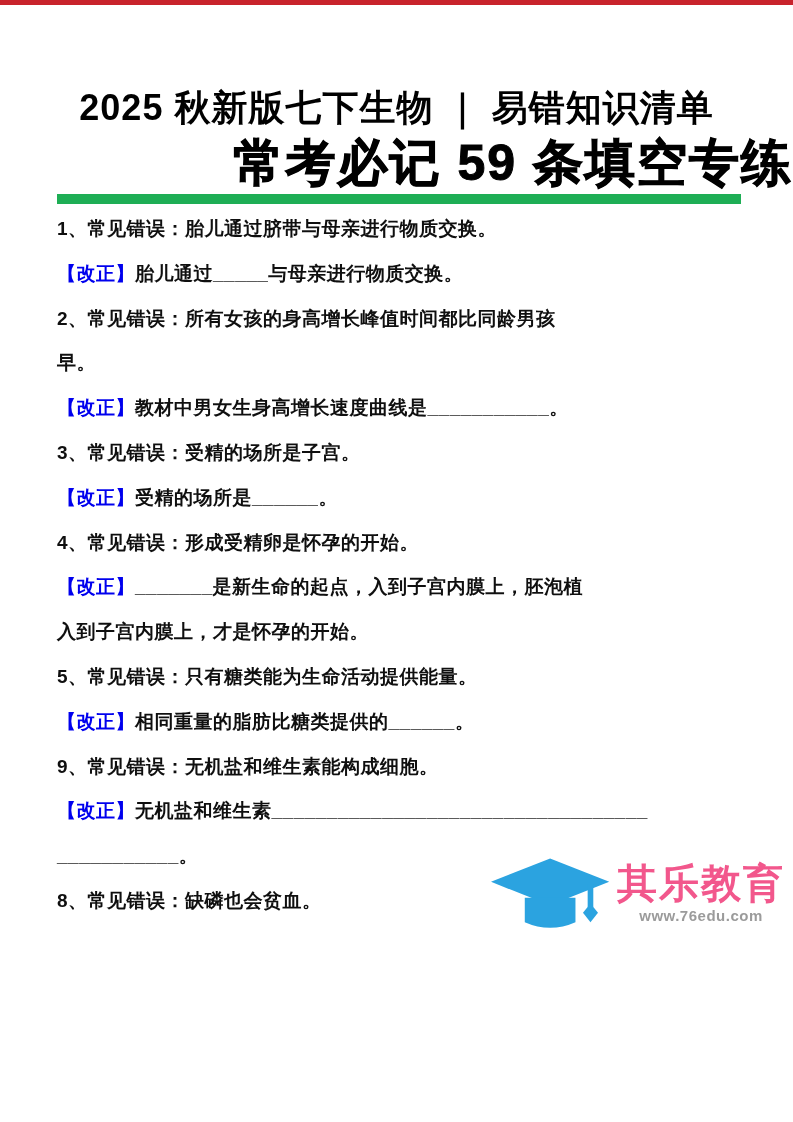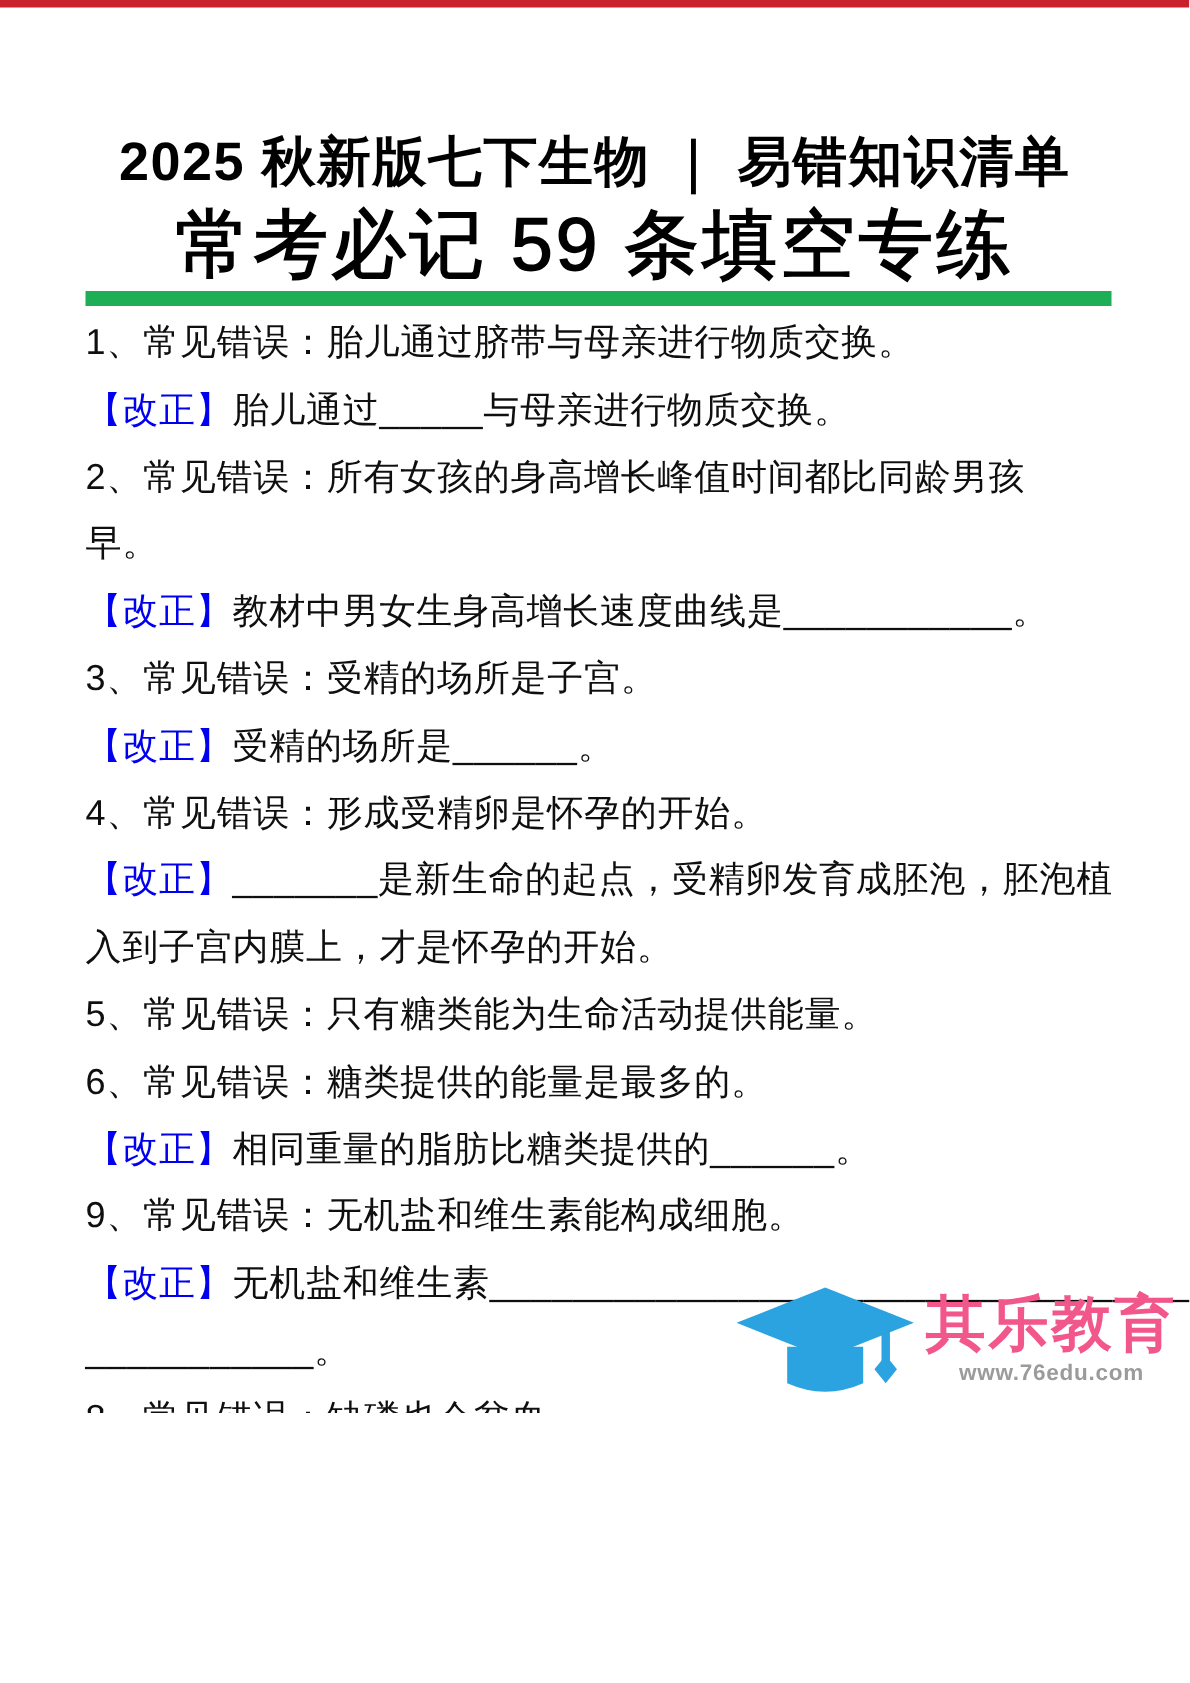--- a/index.html
+++ b/index.html
@@ -26,44 +26,44 @@
     font-size: 36px;
     font-weight: 900;
     color: #000000;
     letter-spacing: 1px;
     white-space: nowrap;
   }
   .title-sub {
     position: absolute;
     top: 130px; left: 0;
     width: 100%;
-    text-align: center;
+    text-align: right;
     font-size: 50px;
-    font-weight: 400;
+    font-weight: 700;
     color: #000000;
     letter-spacing: 2px;
     white-space: nowrap;
     -webkit-text-stroke: 1px #000;
   }
   .green-rule {
     position: absolute;
     top: 194px; left: 57px;
     width: 684px; height: 10px;
     background: #1eae55;
   }
   .content {
     position: absolute;
     top: 207px; left: 57px;
     right: 30px;
   }
   .line {
     height: 44.8px;
     line-height: 44.8px;
-    font-size: 24px;
-    font-weight: 400;
+    font-size: 19px;
+    font-weight: 700;
     color: #0f0f0f;
     letter-spacing: 0.5px;
     white-space: nowrap;
   }
   .line .blue { color: #0000ee; }
   .brand-logo {
     position: absolute;
     right: 8px; bottom: 8px;
     display: flex;
     align-items: center;
@@ -101,24 +101,23 @@
 
   <div class="content">
     <div class="line"><span>1、常见错误：胎儿通过脐带与母亲进行物质交换。</span></div>
     <div class="line"><span class="blue">【改正】</span><span>胎儿通过_____与母亲进行物质交换。</span></div>
     <div class="line"><span>2、常见错误：所有女孩的身高增长峰值时间都比同龄男孩</span></div>
     <div class="line"><span>早。</span></div>
     <div class="line"><span class="blue">【改正】</span><span>教材中男女生身高增长速度曲线是___________。</span></div>
     <div class="line"><span>3、常见错误：受精的场所是子宫。</span></div>
     <div class="line"><span class="blue">【改正】</span><span>受精的场所是______。</span></div>
     <div class="line"><span>4、常见错误：形成受精卵是怀孕的开始。</span></div>
-    <div class="line"><span class="blue">【改正】</span><span>_______是新生命的起点，受精卵发育成胚泡，胚泡植</span></div>
+    <div class="line"><span class="blue">【改正】</span><span>_______是新生命的起点，入到子宫内膜上，胚泡植</span></div>
     <div class="line"><span>入到子宫内膜上，才是怀孕的开始。</span></div>
     <div class="line"><span>5、常见错误：只有糖类能为生命活动提供能量。</span></div>
-    <div class="line"><span>6、常见错误：糖类提供的能量是最多的。</span></div>
     <div class="line"><span class="blue">【改正】</span><span>相同重量的脂肪比糖类提供的______。</span></div>
     <div class="line"><span>9、常见错误：无机盐和维生素能构成细胞。</span></div>
     <div class="line"><span class="blue">【改正】</span><span>无机盐和维生素__________________________________</span></div>
     <div class="line"><span>___________。</span></div>
     <div class="line"><span>8、常见错误：缺磷也会贫血。</span></div>
   </div>
 
   <div class="brand-logo">
     <svg class="cap-icon" viewBox="0 0 130 82" xmlns="http://www.w3.org/2000/svg">
       <polygon points="63,2 126,27 63,52 0,27" fill="#2ba3e0"></polygon>

